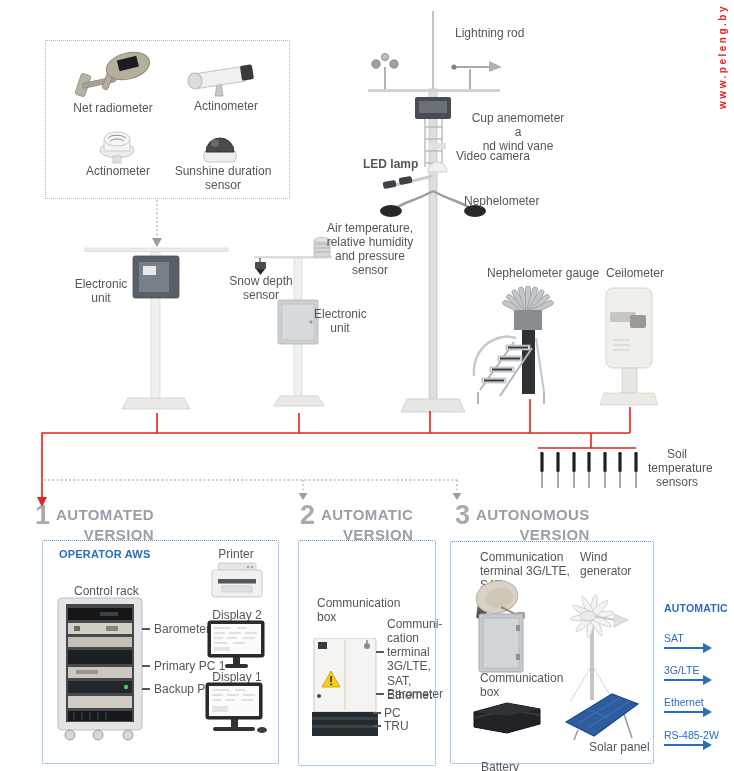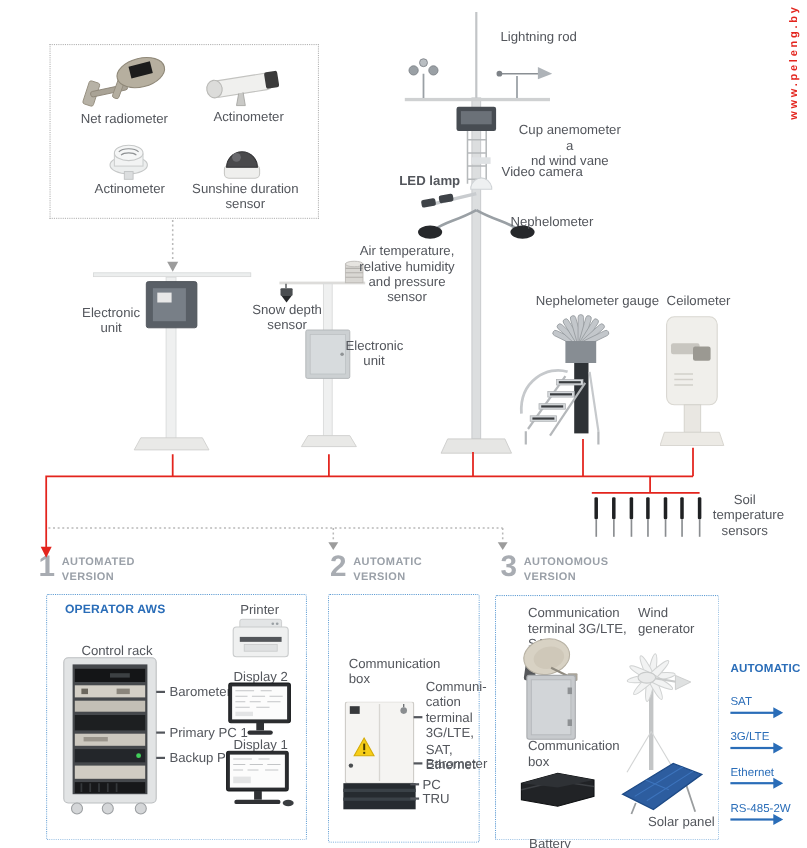--- a/index.html
+++ b/index.html
@@ -7,21 +7,21 @@
           font-family:"Liberation Sans",sans-serif;}
   .abs{position:absolute;}
   .lbl{position:absolute;font-size:12px;color:#53565c;line-height:1.18;white-space:pre-line;}
   .center{text-align:center;}
   .blue-bold{position:absolute;color:#2a6db8;font-weight:bold;font-size:11px;letter-spacing:.2px;}
   .sensor-box{position:absolute;left:45px;top:40px;width:243px;height:157px;
               border:1.5px dotted #b3b3b3;}
   .dashed-box{position:absolute;border:1.6px dotted #5d9bd3;background:#fff;border-radius:2px;}
   .ver{position:absolute;display:flex;gap:6px;align-items:flex-start;}
   .ver-num{font-size:27px;font-weight:bold;color:#a8acb2;line-height:.85;}
-  .ver-txt{font-size:10px;font-weight:bold;color:#9aa0a8;letter-spacing:.4px;line-height:1.3;padding-top:1px;white-space:pre-line;}
+  .ver-txt{font-size:15px;font-weight:bold;color:#9aa0a8;letter-spacing:.4px;line-height:1.3;padding-top:1px;white-space:pre-line;text-align:right;}
   .tick{position:absolute;height:1.6px;width:8px;background:#53565c;}
   .msg-label{position:absolute;font-size:10.5px;color:#2a6db8;}
   .msg-arrow{position:absolute;height:2px;width:46px;background:#2a6db8;}
   .msg-arrow::after{content:'';position:absolute;right:-2px;top:-4px;
      border-left:9px solid #2a6db8;border-top:5px solid transparent;border-bottom:5px solid transparent;}
   .peleng{position:absolute;right:6px;top:4px;color:#e3241d;font-weight:bold;font-size:10px;
      letter-spacing:2.5px;writing-mode:vertical-rl;transform:rotate(180deg);}
   svg{display:block;}
 </style>
 </head>

